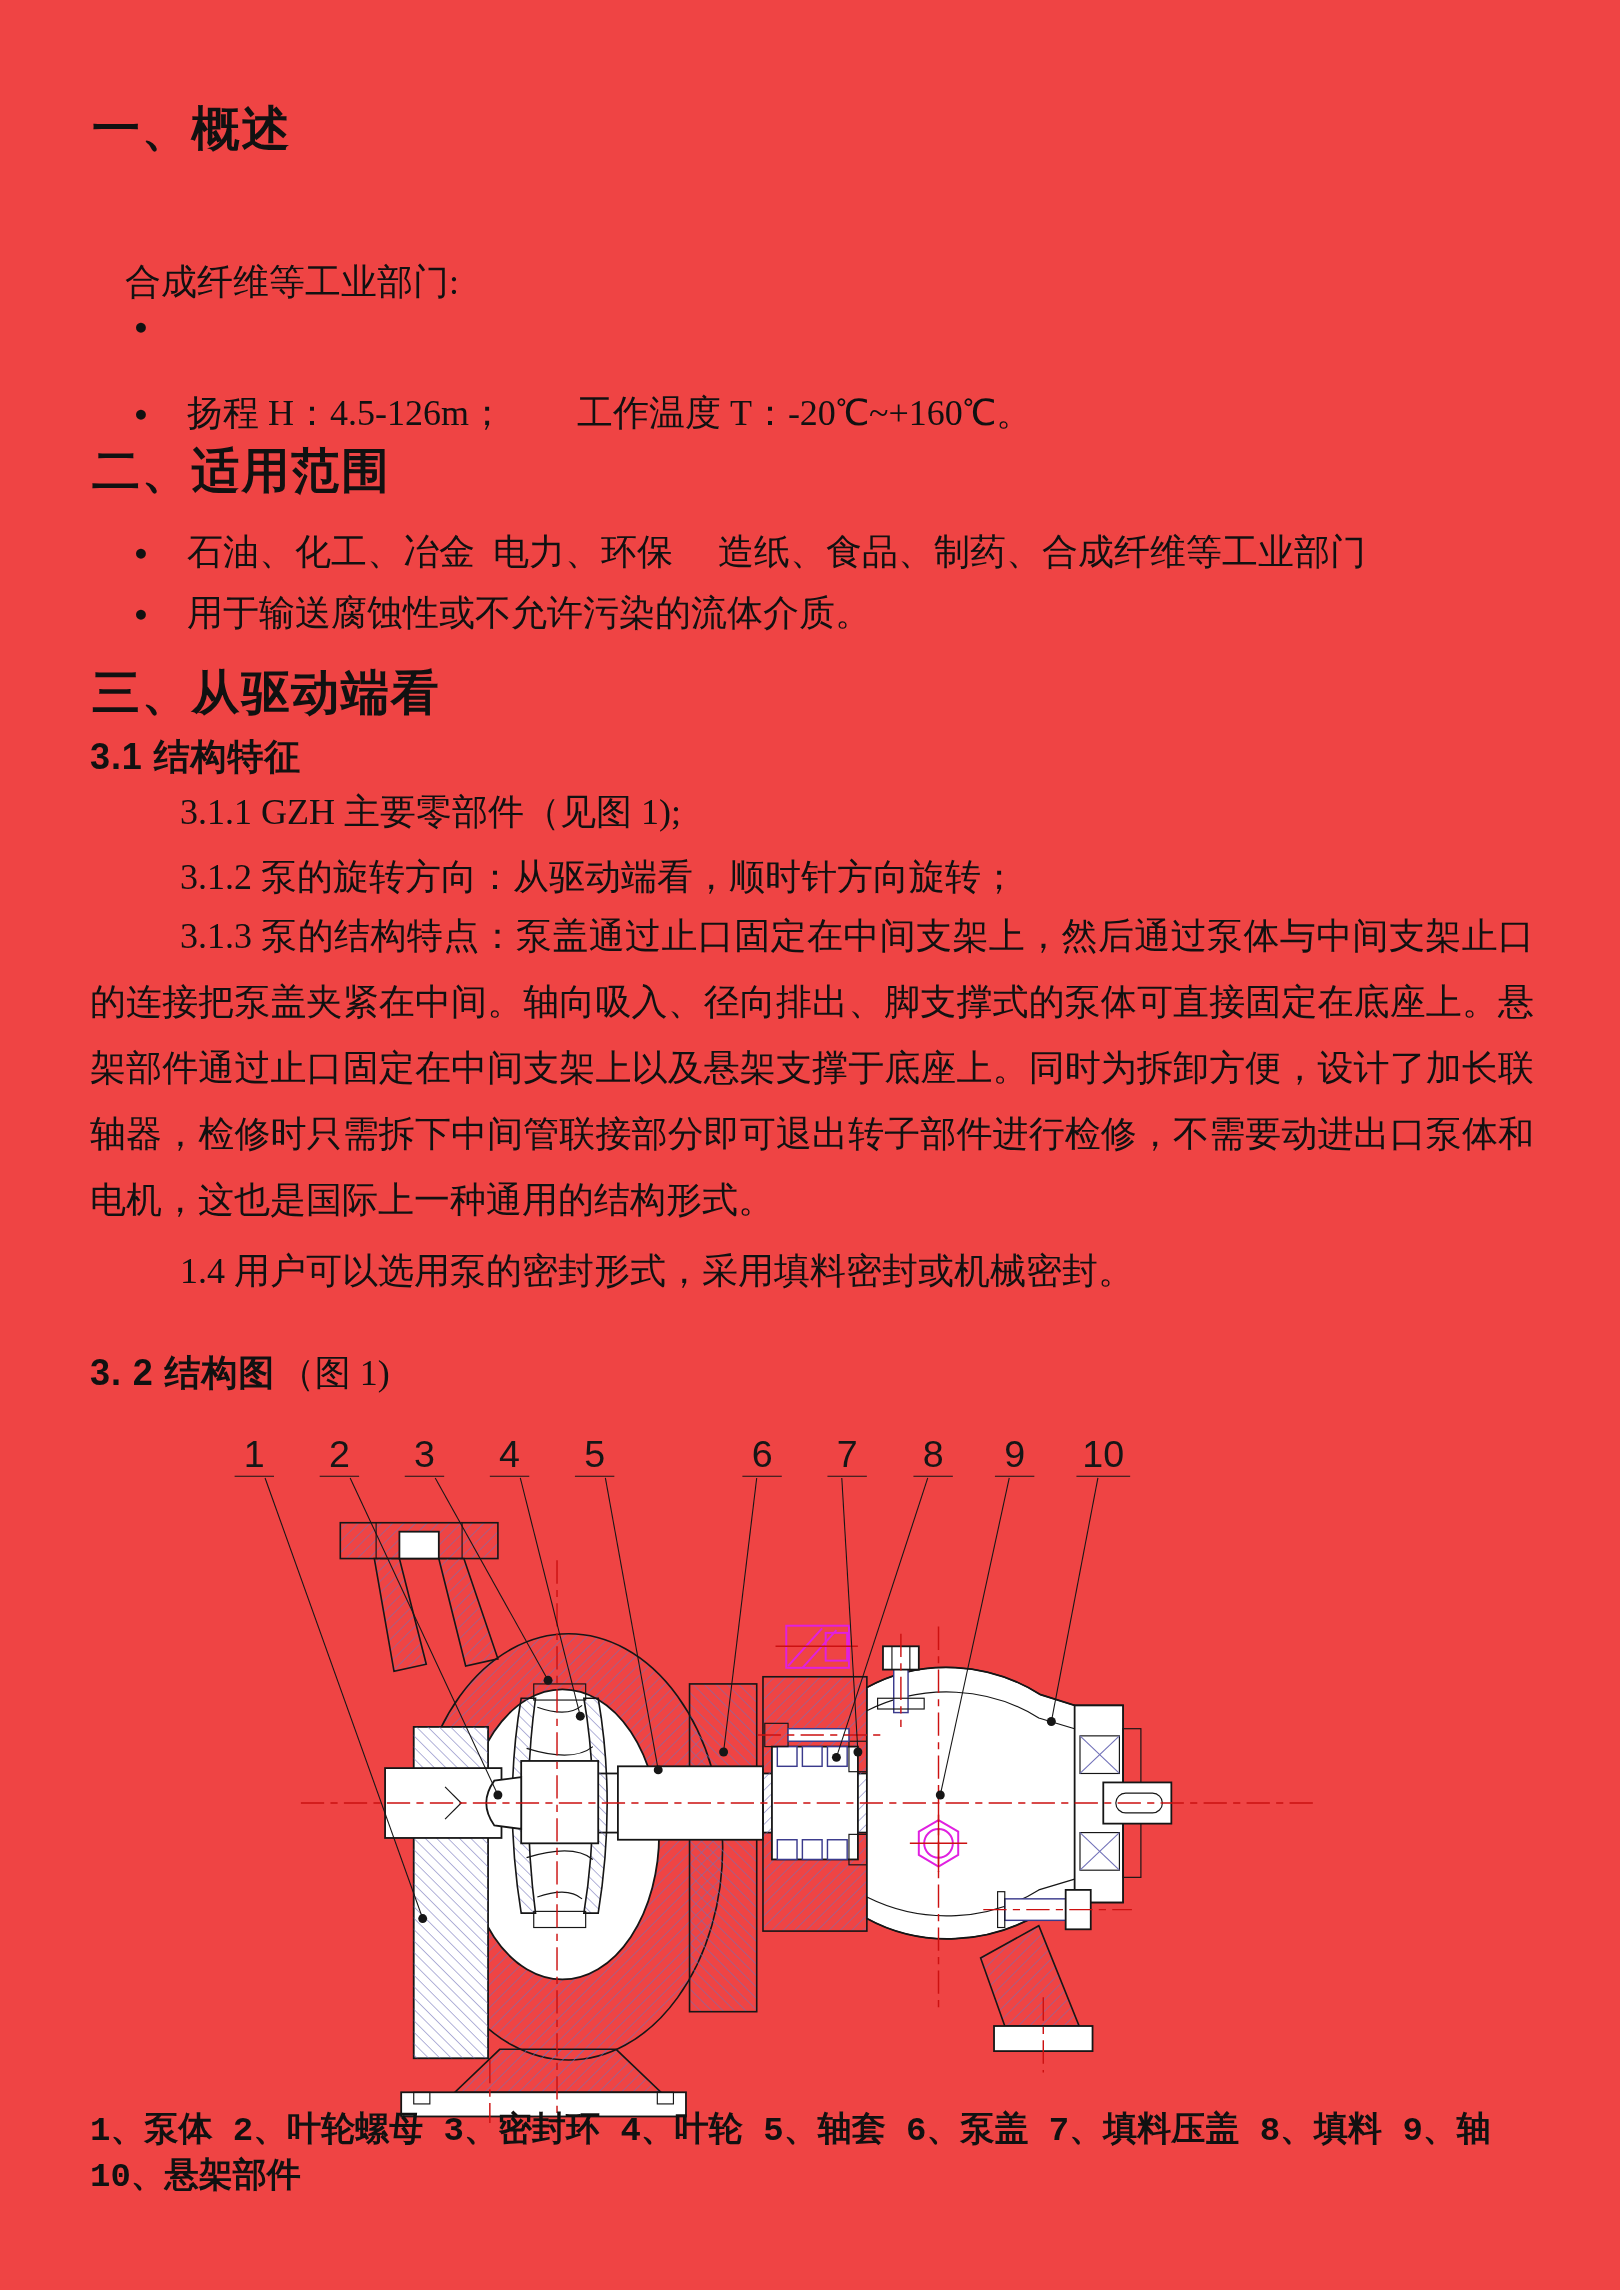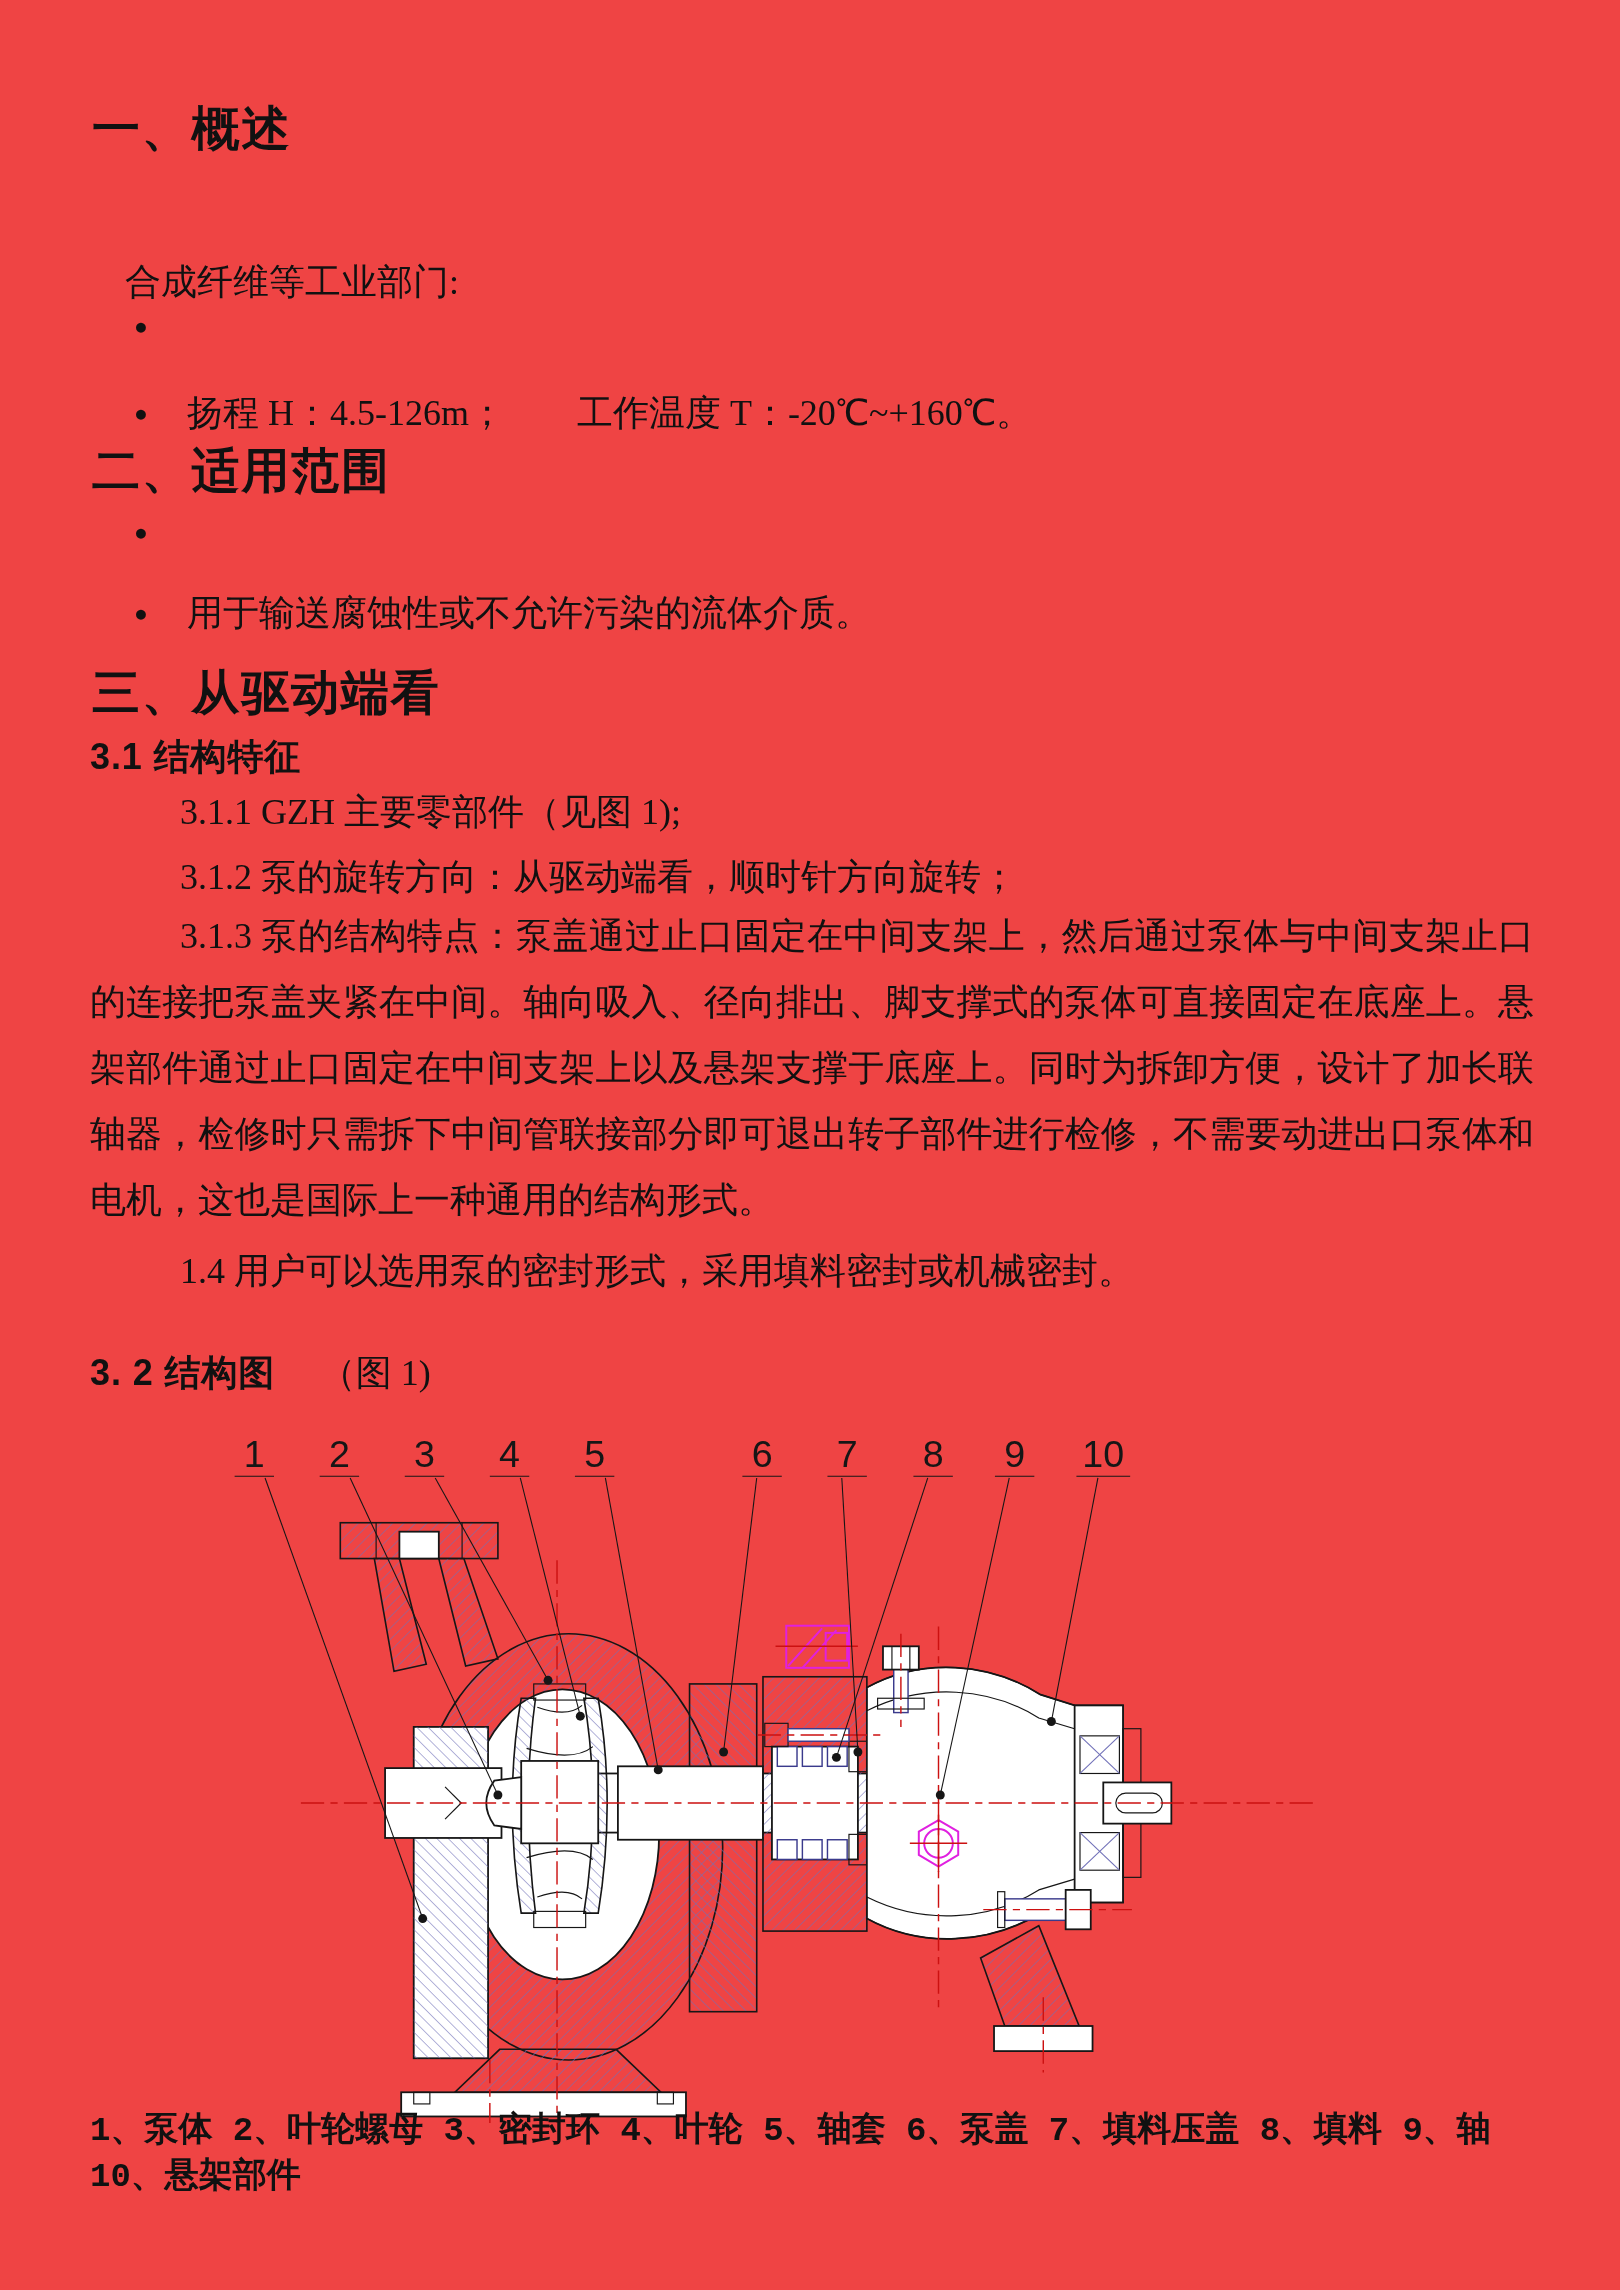--- a/index.html
+++ b/index.html
@@ -44,38 +44,39 @@
   </div>
   <div class="abs bullet-row" style="left:134px;top:380px;width:1397px">
     <span class="bullet-dot">●</span>
     <span class="body-t">扬程 H：4.5-126m；        工作温度 T：-20℃~+160℃。</span>
   </div>
 
   <div class="abs h-main" style="left:92px;top:439px">二、适用范围</div>
 
   <div class="abs bullet-row" style="left:134px;top:519px;width:1397px">
     <span class="bullet-dot">●</span>
+    <span class="body-t">石油、化工、冶金  电力、环保     造纸、食品、制药、合成纤维等工业部门</span>
   </div>
   <div class="abs bullet-row" style="left:134px;top:580px;width:1397px">
     <span class="bullet-dot">●</span>
     <span class="body-t">用于输送腐蚀性或不允许污染的流体介质。</span>
   </div>
 
   <div class="abs h-main" style="left:92px;top:661px">三、从驱动端看</div>
 
   <div class="abs h-sub" style="left:90px;top:733px">3.1 结构特征</div>
 
   <div class="abs body-t" style="left:90px;top:779px;width:1444px;text-indent:90px">3.1.1 GZH 主要零部件（见图 1);</div>
   <div class="abs body-t" style="left:90px;top:844px;width:1444px;text-indent:90px">3.1.2 泵的旋转方向：从驱动端看，顺时针方向旋转；</div>
   <div class="abs body-t just" style="left:90px;top:903px;width:1444px;text-indent:90px">3.1.3 泵的结构特点：泵盖通过止口固定在中间支架上，然后通过泵体与中间支架止口的连接把泵盖夹紧在中间。轴向吸入、径向排出、脚支撑式的泵体可直接固定在底座上。悬架部件通过止口固定在中间支架上以及悬架支撑于底座上。同时为拆卸方便，设计了加长联轴器，检修时只需拆下中间管联接部分即可退出转子部件进行检修，不需要动进出口泵体和电机，这也是国际上一种通用的结构形式。</div>
   <div class="abs body-t" style="left:90px;top:1238px;width:1444px;text-indent:90px">1.4 用户可以选用泵的密封形式，采用填料密封或机械密封。</div>
 
   <div class="abs" style="left:90px;top:1340px">
     <span class="h-sub">3. 2 结构图</span>
-    <span class="body-t" style="margin-left:41px">（图 1)</span>
+    <span class="body-t" style="">（图 1)</span>
   </div>
 
   <svg class="abs" style="left:0;top:1415px" width="1620" height="708" viewBox="0 1580 1809 790">
     <defs>
       <pattern id="h1" width="9" height="9" patternUnits="userSpaceOnUse" patternTransform="rotate(45)">
         <line x1="0" y1="0" x2="0" y2="9" class="hatchline"></line>
       </pattern>
       <pattern id="h2" width="9" height="9" patternUnits="userSpaceOnUse" patternTransform="rotate(-45)">
         <line x1="0" y1="0" x2="0" y2="9" class="hatchline"></line>
       </pattern>

